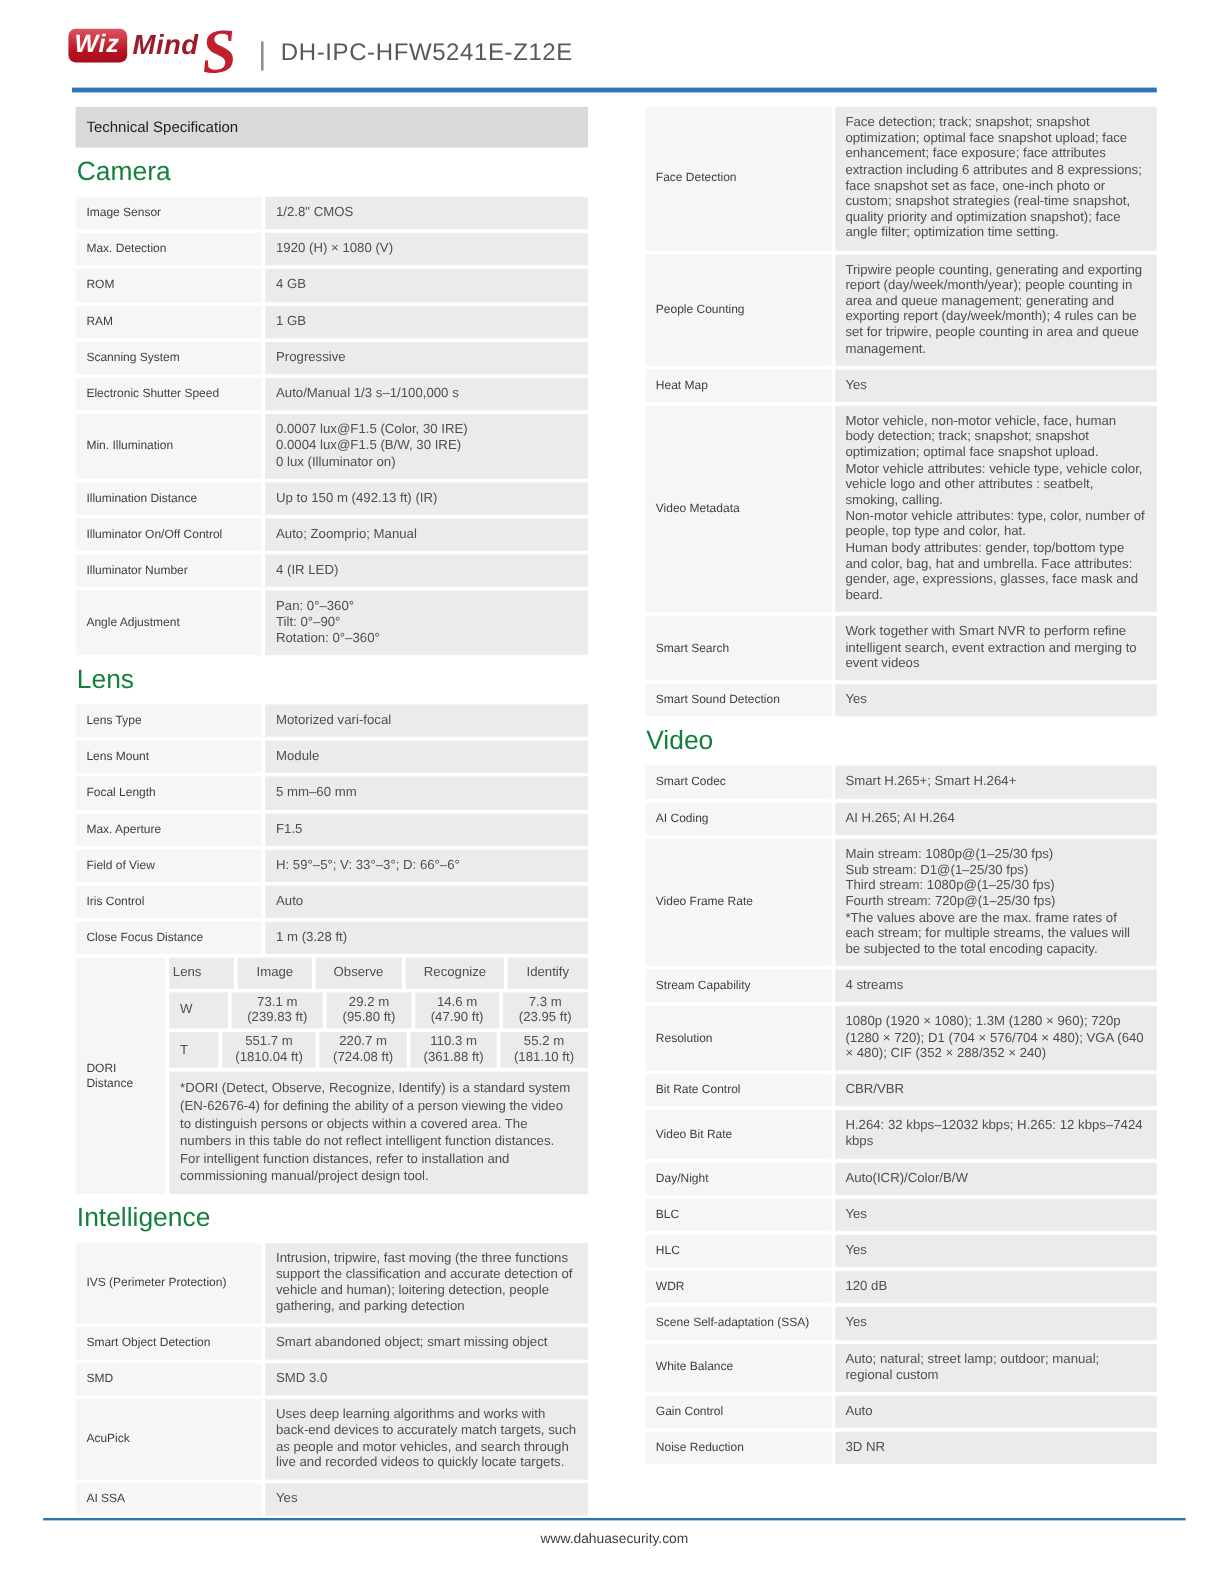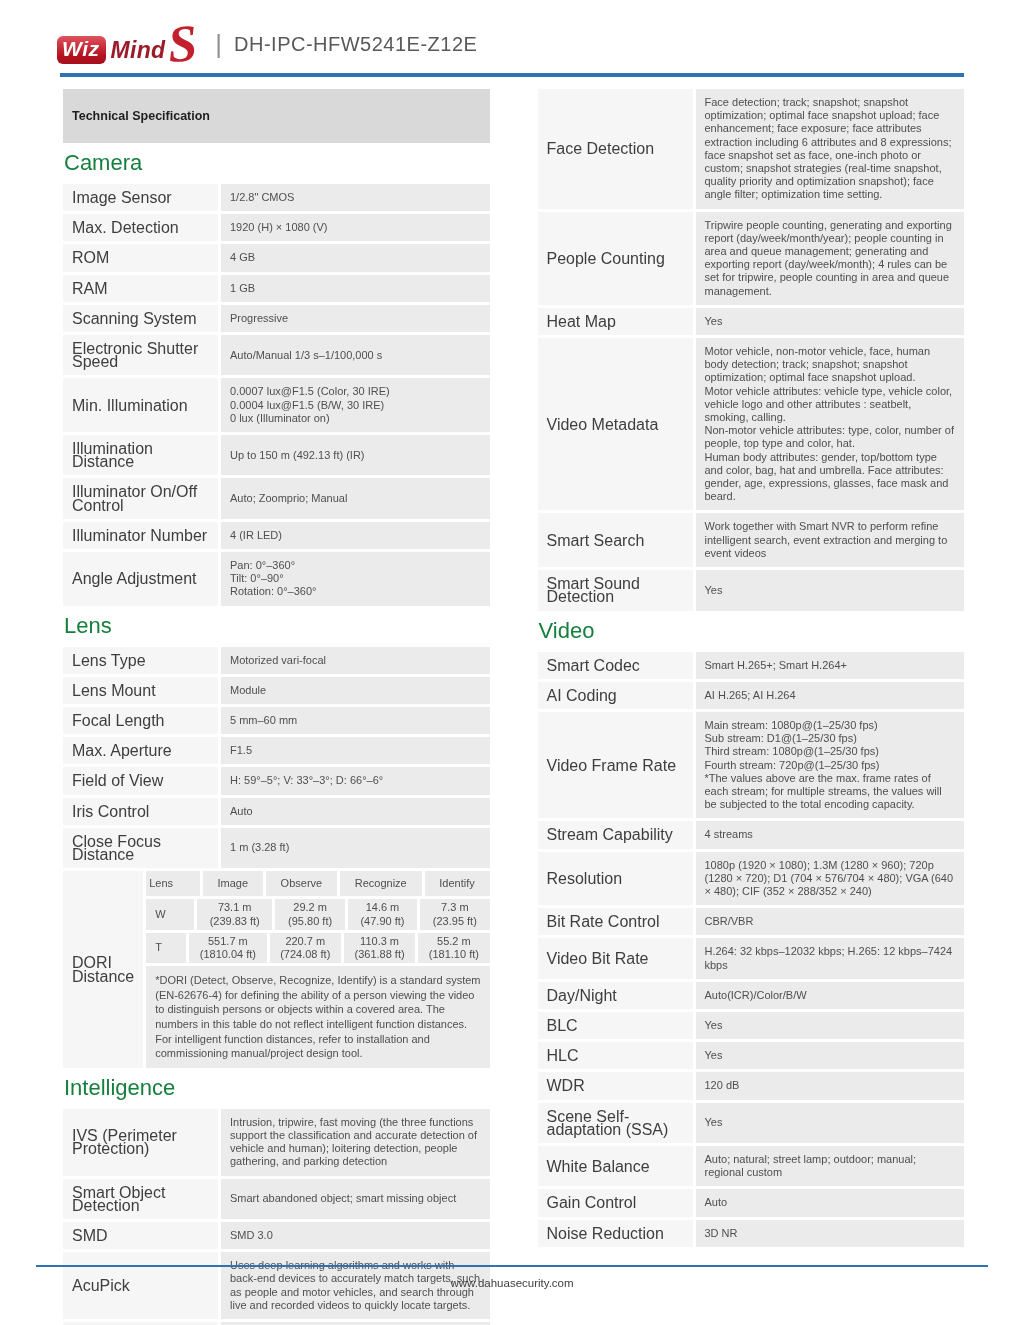--- a/index.html
+++ b/index.html
@@ -9,49 +9,49 @@
     position: relative;
     width: 1024px;
     height: 1325px;
     background: #ffffff;
     font-family: "Liberation Sans", sans-serif;
     overflow: hidden;
     margin: 0 auto;
   }
   
   .header { display: flex; align-items: center; padding: 24px 60px 0 57px; gap: 14px; }
-  .logo { display: flex; align-items: flex-end; }
+  .logo { display: flex; align-items: flex-start; }
   .logo-wiz {
     background: linear-gradient(180deg, #df535e 0%, #b51220 70%, #a60f1c 100%);
     color: #fff; font-style: italic; font-weight: bold; font-size: 21px;
     padding: 1px 7px 3px 5px; border-radius: 6px; letter-spacing: .5px;
   }
   .logo-mind { color: #9b1b2a; font-style: italic; font-weight: bold; font-size: 23px; margin-left: 4px; letter-spacing: .3px; }
   .logo-s {
     color: #c3202e; font-style: italic; font-weight: bold; font-size: 52px; line-height: 40px;
     margin-left: 3px; font-family: "Liberation Serif", serif; transform: rotate(-4deg); display: inline-block;
   }
   .model-wrap { display: flex; align-items: center; gap: 12px; margin-left: 4px; }
   .model-sep { font-size: 26px; color: #8f8f8f; font-weight: 300; line-height: 26px; }
   .model { font-size: 20px; color: #595959; letter-spacing: .5px; }
   .blue-rule { height: 4px; background: #2e74b5; margin: 9px 60px 0 60px; }
   
   .content { display: flex; padding: 0 60px 0 63px; gap: 48px; margin-top: 12px; align-items: flex-start; }
   .col { flex: 1 1 0; min-width: 0; }
   .title-bar {
-    background: #d9d9d9; color: #1f1f1f; font-weight: bold; font-size: 12.5px;
-    padding: 20px 9px; margin-bottom: 6px;
+    background: #d9d9d9; color: #1f1f1f; font-weight: normal; font-size: 12.5px;
+    padding: 10px 9px; margin-bottom: 6px;
   }
   .section-heading { font-size: 22px; color: #15803d; margin: 7px 0 8px 1px; font-weight: normal; }
   .row { display: flex; gap: 3px; margin-bottom: 3px; }
   .cell {
     padding: 7px 9px; font-size: 11px; line-height: 13.2px; color: #4f4f4f;
     display: flex; flex-direction: column; justify-content: center;
   }
-  .cell.label { flex: 0 0 155px; background: #f6f6f6; color: #3e3e3e; font-size: 16px; }
+  .cell.label { flex: 0 0 155px; background: #f6f6f6; color: #3e3e3e; font-size: 10px; }
   .cell.value { flex: 1 1 auto; background: #ebebeb; min-width: 0; }
   .cell .line { min-height: 13.2px; }
   
   .dori-block { display: flex; gap: 3px; margin-bottom: 3px; }
   .dori-block > .dori-label { flex: 0 0 75px; }
   .dori-right { flex: 1 1 auto; display: flex; flex-direction: column; gap: 3px; min-width: 0; }
   .dori-row { display: flex; gap: 3px; }
   .dori-lens-col { flex: 0 0 77px; text-align: left; }
   .dori-data { flex: 1 1 0; text-align: center; padding: 2px 3px; }
   .dori-head { padding: 6px 3px; }

